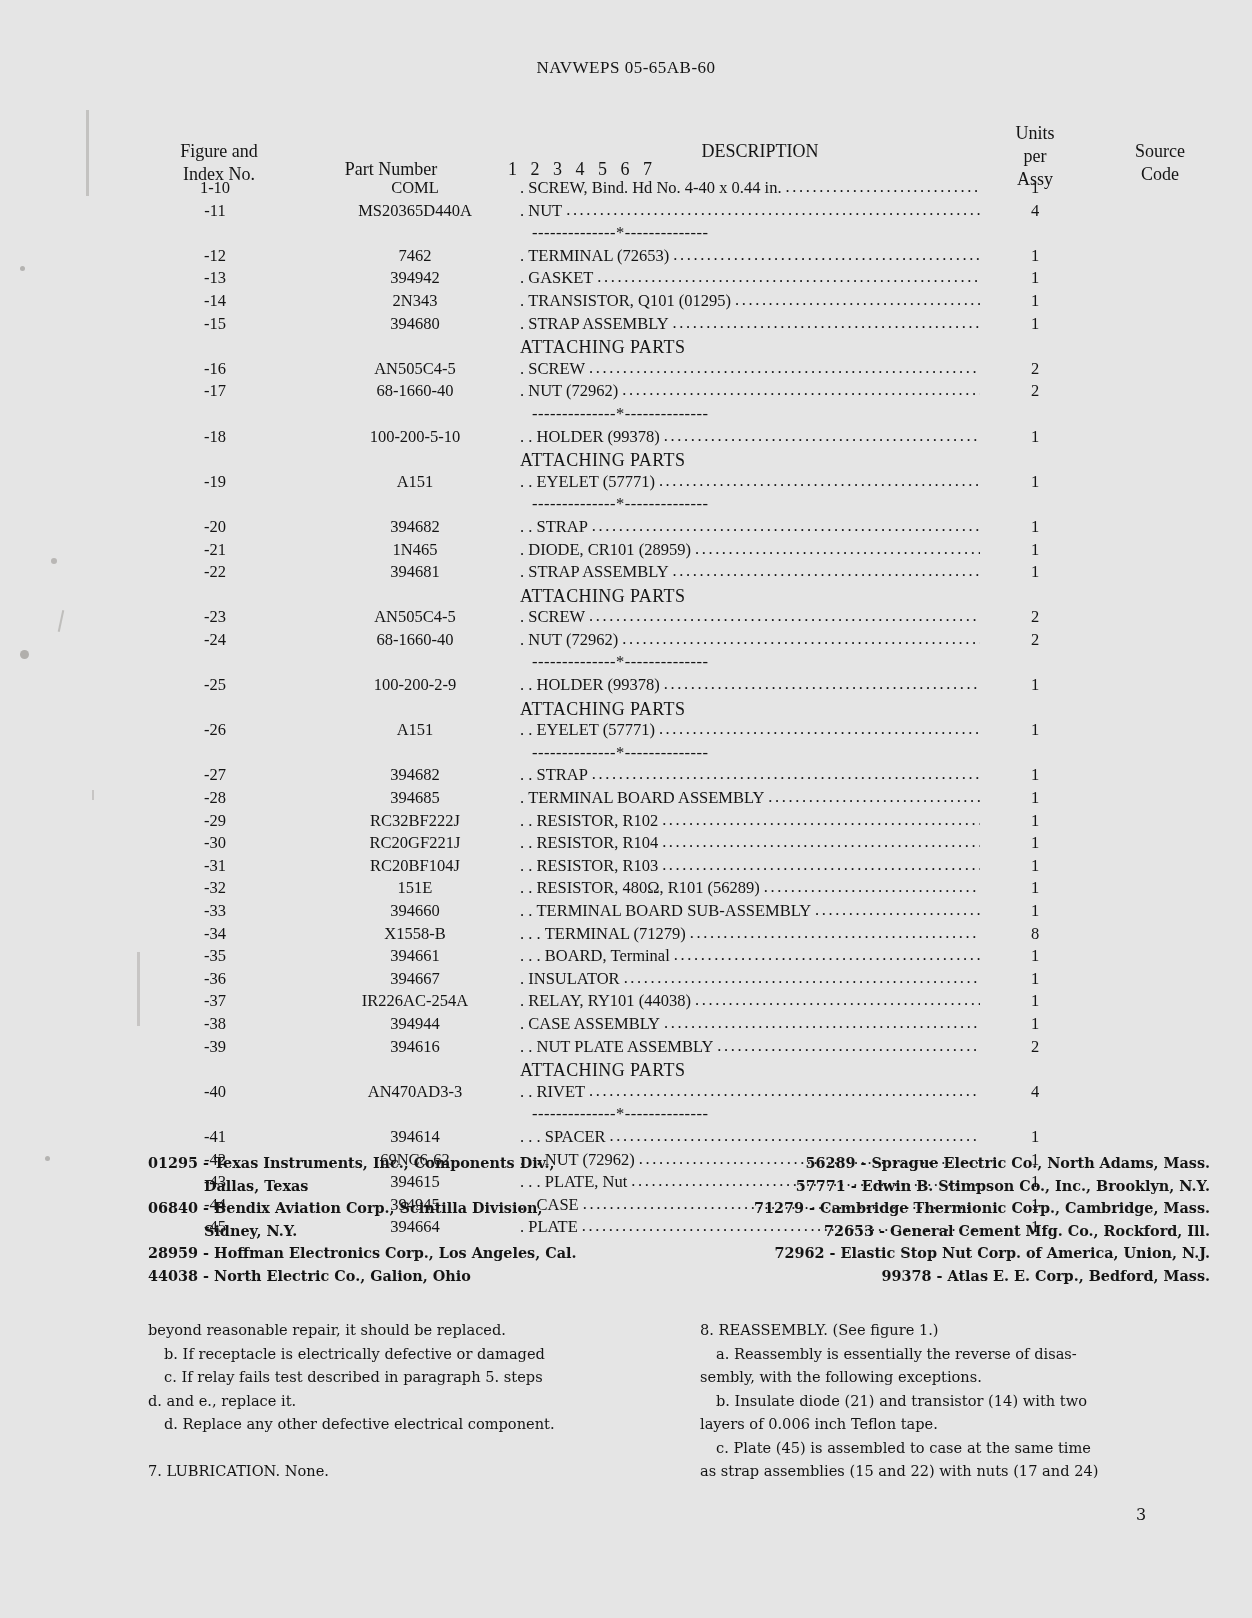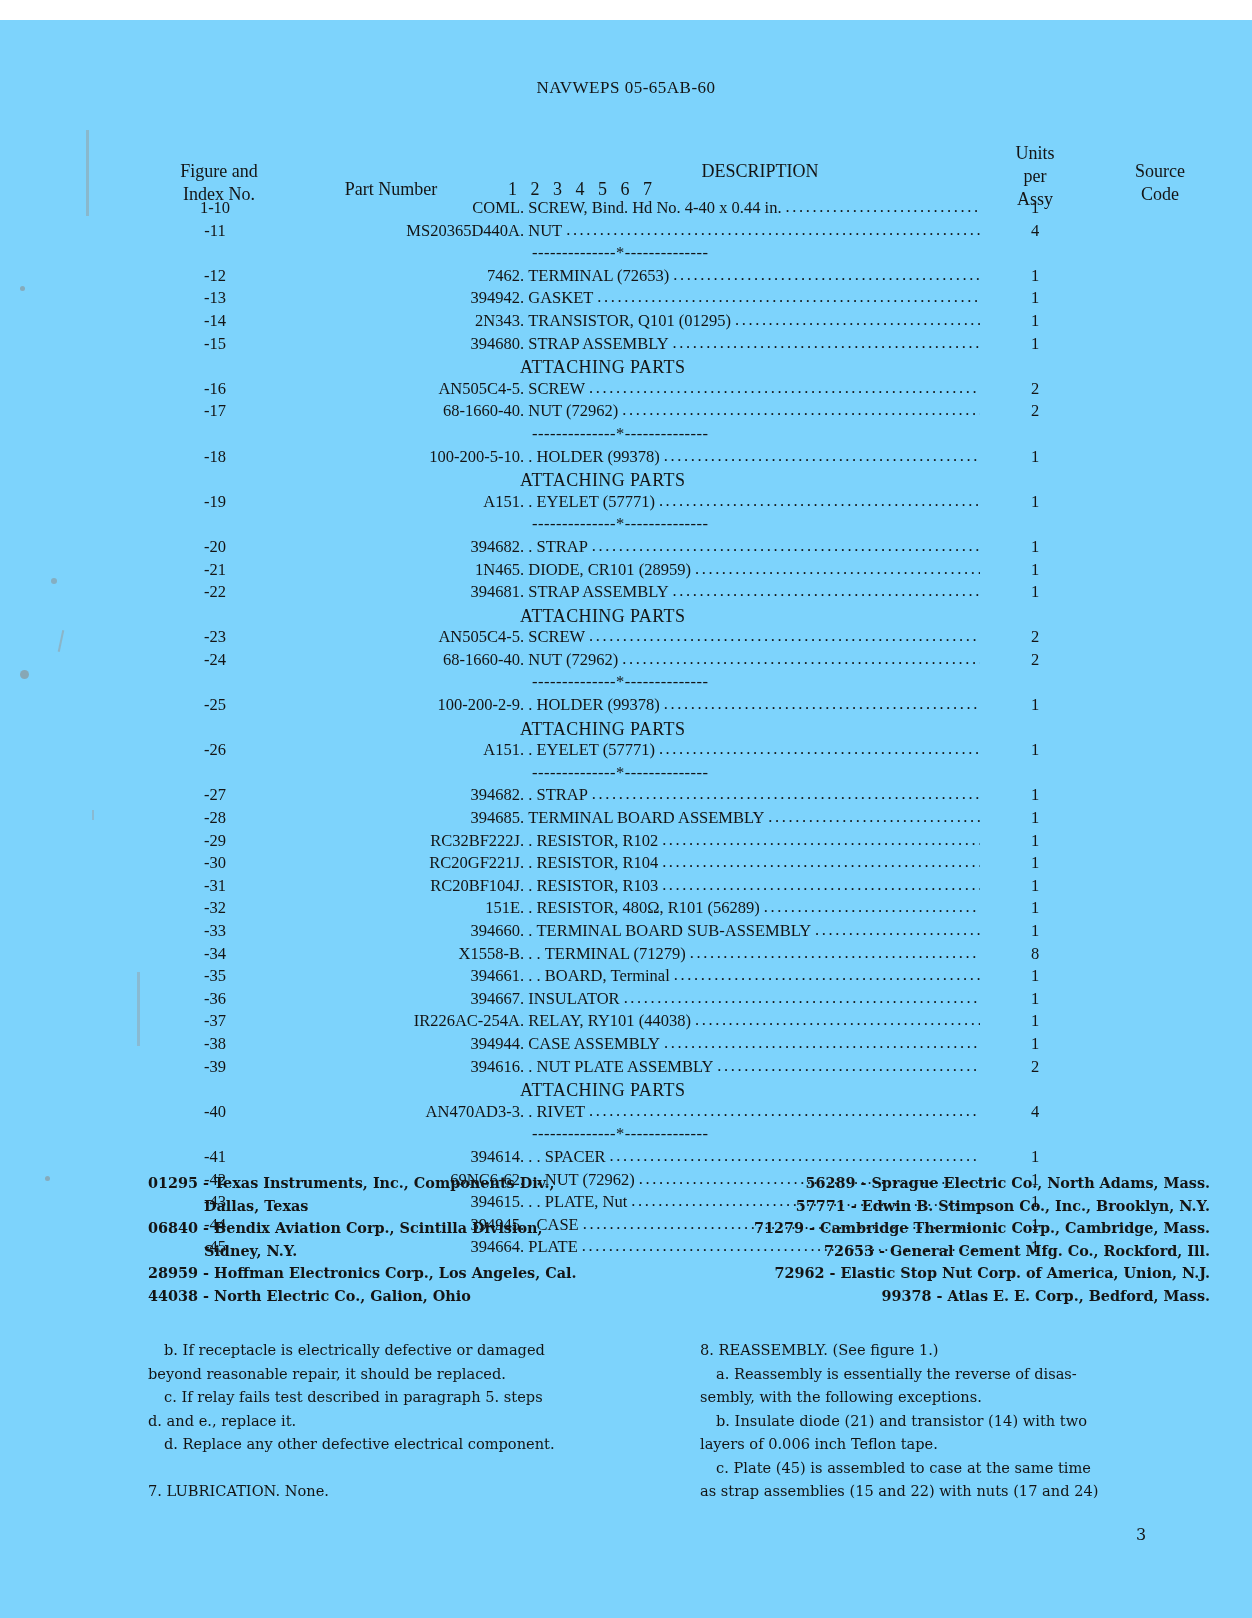--- a/index.html
+++ b/index.html
@@ -13,22 +13,21 @@
     position: relative;
     font-family: "Liberation Serif", "DejaVu Serif", serif;
     color: #141414;
     overflow: hidden;
   }
 
   
   .page {
     position: absolute;
     inset: 0;
-    background: #7dd3fc;
-    margin-top: 20px;
+    background: #e5e5e5;
   }
 
   .doc-header {
     position: absolute;
     top: 58px;
     left: 0;
     width: 1252px;
     text-align: center;
     font-size: 17px;
     letter-spacing: 0.5px;
@@ -74,21 +73,21 @@
     position: absolute;
     left: 0px;
     width: 150px;
     text-align: center;
     font-size: 16.5px;
   }
   .c-part {
     position: absolute;
     left: 170px;
     width: 210px;
-    text-align: right;
+    text-align: center;
     font-size: 16.5px;
   }
   .c-desc {
     position: absolute;
     left: 380px;
     width: 460px;
     font-size: 16.5px;
     display: flex;
     align-items: baseline;
   }
@@ -674,22 +673,22 @@
         <div class="vend-line">57771 - Edwin B. Stimpson Co., Inc., Brooklyn, N.Y.</div>
         <div class="vend-line">71279 - Cambridge Thermionic Corp., Cambridge, Mass.</div>
         <div class="vend-line">72653 - General Cement Mfg. Co., Rockford, Ill.</div>
         <div class="vend-line">72962 - Elastic Stop Nut Corp. of America, Union, N.J.</div>
         <div class="vend-line">99378 - Atlas E. E. Corp., Bedford, Mass.</div>
       </div>
   </div>
 
   <div class="body-text">
     <div class="btcol bt-left" id="body-left">
+        <div class="bt-line">beyond reasonable repair, it should be replaced.</div>
         <div class="bt-line bt-ind">b.  If receptacle is electrically defective or damaged</div>
-        <div class="bt-line">beyond reasonable repair, it should be replaced.</div>
         <div class="bt-line bt-ind">c.  If relay fails test described in paragraph 5. steps</div>
         <div class="bt-line">d. and e., replace it.</div>
         <div class="bt-line bt-ind">d.  Replace any other defective electrical component.</div>
         <div class="bt-spacer"></div>
         <div class="bt-line">7.  LUBRICATION.  None.</div>
       </div>
     <div class="btcol bt-right" id="body-right">
         <div class="bt-line">8.  REASSEMBLY.  (See figure 1.)</div>
         <div class="bt-line bt-ind">a.  Reassembly is essentially the reverse of disas-</div>
         <div class="bt-line">sembly, with the following exceptions.</div>

